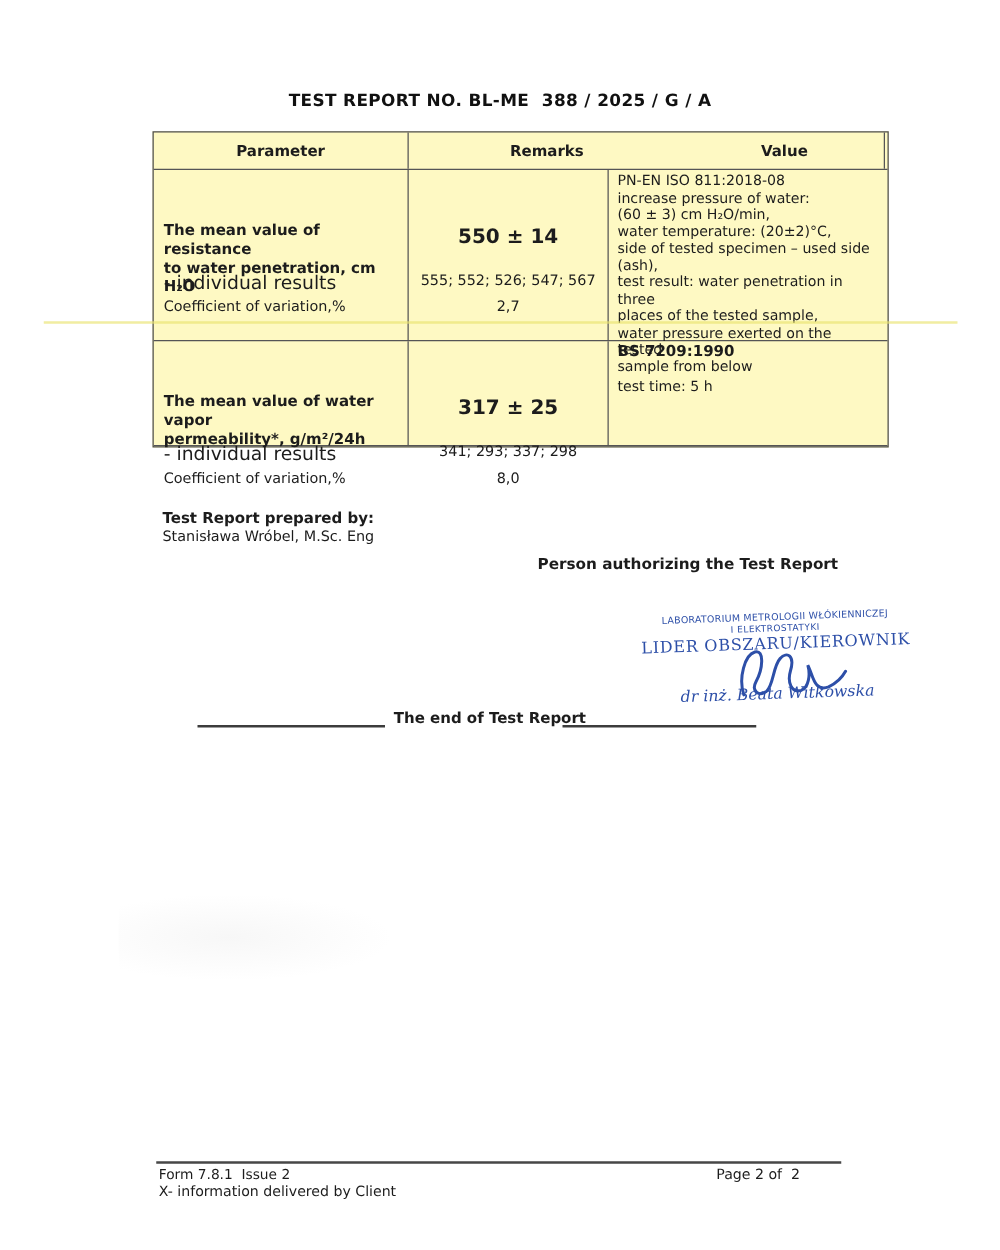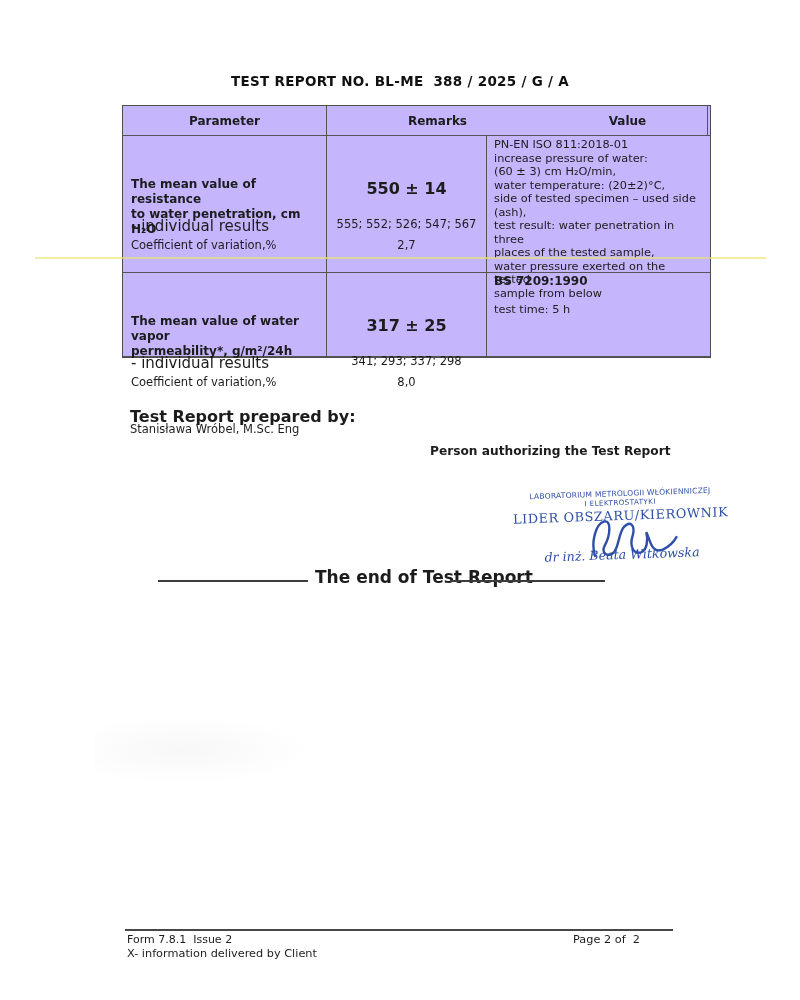--- a/index.html
+++ b/index.html
@@ -19,21 +19,21 @@
     text-align:center;
     font-size:13.5px; font-weight:bold; letter-spacing:.3px;
     white-space:pre;
     color:#111;
   }
 
   
   .doc-table {
     left:122px; top:105px; width:589px;
     border:1.6px solid #4d4d4d;
-    background:#c4b5fd;
+    background:#fef9c3;
   }
   .t-header { display:flex; height:30px; border-bottom:1.2px solid #555; }
   .t-header .hcell {
     display:flex; align-items:center; justify-content:center;
     font-size:12px; font-weight:bold;
   }
   .col-param { width:204px; border-right:1.2px solid #555; }
   .col-value { width:160px; border-right:1.2px solid #555; }
   .col-remarks { width:221px; }
 
@@ -58,42 +58,42 @@
   .t-cond .cond-label { font-weight:bold; font-size:12px; }
   .t-cond .cond-text { white-space:pre-wrap; }
 
   
   .yellow-line {
     left:35px; top:257px; width:731px; height:2px;
     background:#e9e46e; opacity:.65; z-index:5; pointer-events:none;
   }
 
   
-  .prep-label { left:130px; top:407px; font-size:16px; font-weight:bold; }
+  .prep-label { left:130px; top:407px; font-size:12px; font-weight:bold; }
   .prep-name  { left:130px; top:422px; font-size:11.5px; }
 
   
   .auth-label { left:430px; top:444px; font-size:12.2px; font-weight:bold; }
 
   .stamp {
     left:500px; top:489px; width:242px;
     color:#2d4fa8; text-align:center;
     transform:rotate(-2deg);
   }
   .stamp .s1 { font-size:7.6px; letter-spacing:.2px; white-space:pre; }
   .stamp .s2 { font-size:7.2px; letter-spacing:.4px; }
   .stamp .s3 { font-family:"DejaVu Serif","Liberation Serif",serif; font-size:12.8px; letter-spacing:.6px; margin-top:1px; }
   .stamp .sig-name {
     font-family:"DejaVu Serif","Liberation Serif",serif;
     font-style:italic; font-size:12.6px; margin-top:24px;
   }
   .stamp .sig-svg { position:absolute; left:88px; top:26px; }
 
   
-  .end-text { left:315px; top:567px; font-size:17px; font-weight:bold; }
+  .end-text { left:315px; top:567px; font-size:12px; font-weight:bold; }
   .end-line-left  { left:158px; top:580px; width:150px; height:2px; background:#3c3c3c; }
   .end-line-right { left:450px; top:580px; width:155px; height:2px; background:#3c3c3c; }
 
   
   .footer-rule { left:125px; top:929px; width:548px; height:1.8px; background:#474747; }
   .footer-form { left:127px; top:933px; font-size:11px; white-space:pre; }
   .footer-note { left:127px; top:947px; font-size:11.3px; }
   .footer-page { left:573px; top:933px; font-size:11.3px; white-space:pre; }
 
   
@@ -121,21 +121,21 @@
 to water penetration, cm H₂O</div>
       <div class="line ind">- individual results</div>
       <div class="line cov">Coefficient of variation,%</div>
     </div>
     <div class="cell value col-value">
       <div class="line mean">550 ± 14</div>
       <div class="line ind">555; 552; 526; 547; 567</div>
       <div class="line cov">2,7</div>
     </div>
     <div class="cell remarks col-remarks">
-      <div class="remarks-standard">PN-EN ISO 811:2018-01</div>
+      <div class="remarks-standard">PN-EN ISO 811:2018-08</div>
       <div class="remarks-text">increase pressure of water:
 (60 ± 3) cm H₂O/min,
 water temperature: (20±2)°C,
 side of tested specimen – used side
 (ash),
 test result: water penetration in three
 places of the tested sample,
 water pressure exerted on the tested
 sample from below</div>
     </div>

